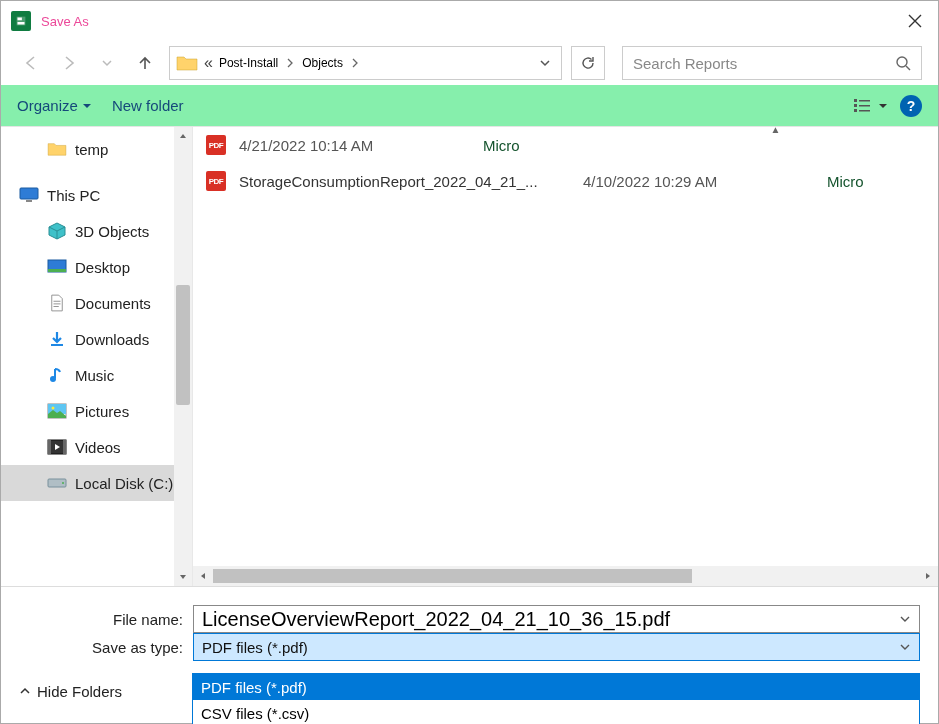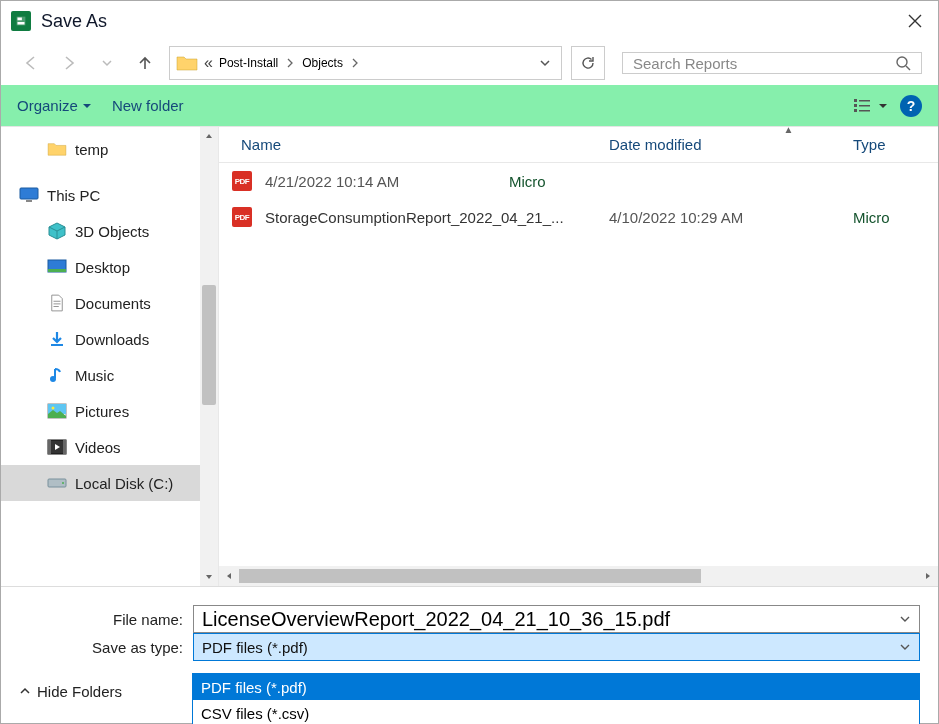--- a/index.html
+++ b/index.html
@@ -3,50 +3,50 @@
 <meta charset="utf-8">
 <style>
 * { box-sizing: border-box; margin: 0; padding: 0; font-family: "Segoe UI", Tahoma, sans-serif; }
 body { background: #fff; width: 939px; height: 724px; overflow: hidden; }
 .dialog { width: 939px; height: 724px; border: 1px solid #aaa; display: flex; flex-direction: column; background: #fff; }
 
 
 .titlebar { display: flex; align-items: center; height: 40px; padding: 0 0 0 10px; }
 .titlebar .app-icon { width: 20px; height: 20px; background: #107c41; border-radius: 2px; display:flex; align-items:center; justify-content:center; margin-right: 10px;}
 .titlebar .app-icon svg { width:14px; height:14px; }
-.titlebar .title { font-size: 18px; color: #0f172a; flex:0 0 auto; }
+.titlebar .title { font-size: 13px; color: #ec4899; flex:0 0 auto; }
 .titlebar .spacer { flex: 1; }
 .titlebar .close { width: 46px; height: 40px; display:flex; align-items:center; justify-content:center; cursor:pointer; }
 
 
 .navrow { display:flex; align-items:center; height: 44px; padding: 0 16px; gap: 10px; }
 .navbtn { width: 28px; height: 28px; display:flex; align-items:center; justify-content:center; color:#666; cursor:pointer; }
 .navbtn.disabled { color:#bbb; cursor:default; }
 .addrbox { flex:1; height: 34px; border:1px solid #ccc; display:flex; align-items:center; padding: 0 6px; gap:6px; min-width:0; }
 .addrbox .folder-icon { width:22px; height:18px; }
 .addrbox .crumb { font-size:12px; color:#000000; white-space:nowrap; }
 .addrbox .sep { color:#777; font-size:12px; padding:0 2px; }
 .addrbox .ellips { color:#444; }
 .addrbox .fill { flex:1; }
 .addrbox .drop { color:#555; padding-right:4px; cursor:pointer;}
 .refresh { width:34px; height:34px; border:1px solid #ccc; margin-left:-1px; display:flex; align-items:center; justify-content:center; cursor:pointer; }
-.searchbox { width: 300px; height:22px; border:1px solid #ccc; display:flex; align-items:center; padding: 0 10px; margin-left: 7px; }
+.searchbox { width: 300px; height:34px; border:1px solid #ccc; display:flex; align-items:center; padding: 0 10px; margin-left: 7px; }
 .searchbox input { flex:1; border:none; outline:none; font-size:15px; color:#333; }
 .searchbox input::placeholder { color:#888; }
 
 
 .toolbar { display:flex; align-items:center; height:42px; padding: 0 16px; border-bottom:1px solid #e5e5e5; background:#86efac; gap:20px; }
 .toolbar .tb-btn { font-size:15px; color:#15497a; display:flex; align-items:center; gap:4px; cursor:pointer;}
 .toolbar .right { margin-left:auto; display:flex; align-items:center; gap:12px; }
 .viewbtn { display:flex; align-items:center; gap:4px; cursor:pointer; color:#333; }
 .helpbtn { width:22px; height:22px; border-radius:50%; background:#0063b1; color:#fff; display:flex; align-items:center; justify-content:center; font-size:14px; font-weight:bold; cursor:pointer;}
 
 
 .main { flex:1; display:flex; min-height:0; border-bottom:1px solid #ddd; }
-.sidebar { width: 218px; border-right:1px solid #e8e8e8; overflow:hidden; position:relative; }
+.sidebar { width: 192px; border-right:1px solid #e8e8e8; overflow:hidden; position:relative; }
 .treebox { height:100%; padding-top:4px; }
 .tree-item { display:flex; align-items:center; height:36px; font-size:15px; color:#222; padding-left:28px; gap:8px; cursor:pointer; white-space:nowrap; }
 .tree-item.root { padding-left:18px; }
 .tree-item.child { padding-left:46px; }
 .tree-item.selected { background:#d9d9d9; }
 .tree-icon { width:20px; height:18px; flex-shrink:0; display:flex; align-items:center; justify-content:center; }
 .sb-scroll { position:absolute; right:0; top:0; width:18px; height:100%; background:#f1f1f1; display:flex; flex-direction:column; align-items:center; }
 .sb-scroll .ar { height:18px; display:flex; align-items:center; justify-content:center; width:100%; color:#666; cursor:pointer;}
 .sb-scroll .track { flex:1; width:100%; position:relative; }
 .sb-scroll .thumb { position:absolute; left:2px; right:2px; top:140px; height:120px; background:#c1c1c1; border-radius:2px; }
@@ -317,27 +317,20 @@
               <path d="M2 3 L5 7 L8 3z" fill="#666"></path>
             </svg>
           </div>
       </div>
     </div>
 
     <div class="filepane">
       <div class="sort-ind">
           <span class="tri">▲</span>
         </div>
-      <div class="colhead">
-        <div class="col-name">
-            <span>Name</span>
-          </div>
-        <div class="col-date"><span>Date modified</span></div>
-        <div class="col-type"><span>Type</span></div>
-      </div>
       <div class="filelist">
         <div class="file-row">
           <div class="fic">
               <div class="pdf-ic">PDF</div>
             </div>
           <div class="fdate">4/21/2022 10:14 AM</div>
           <div class="ftype">Micro</div>
         </div>
         <div class="file-row">
           <div class="fic">

